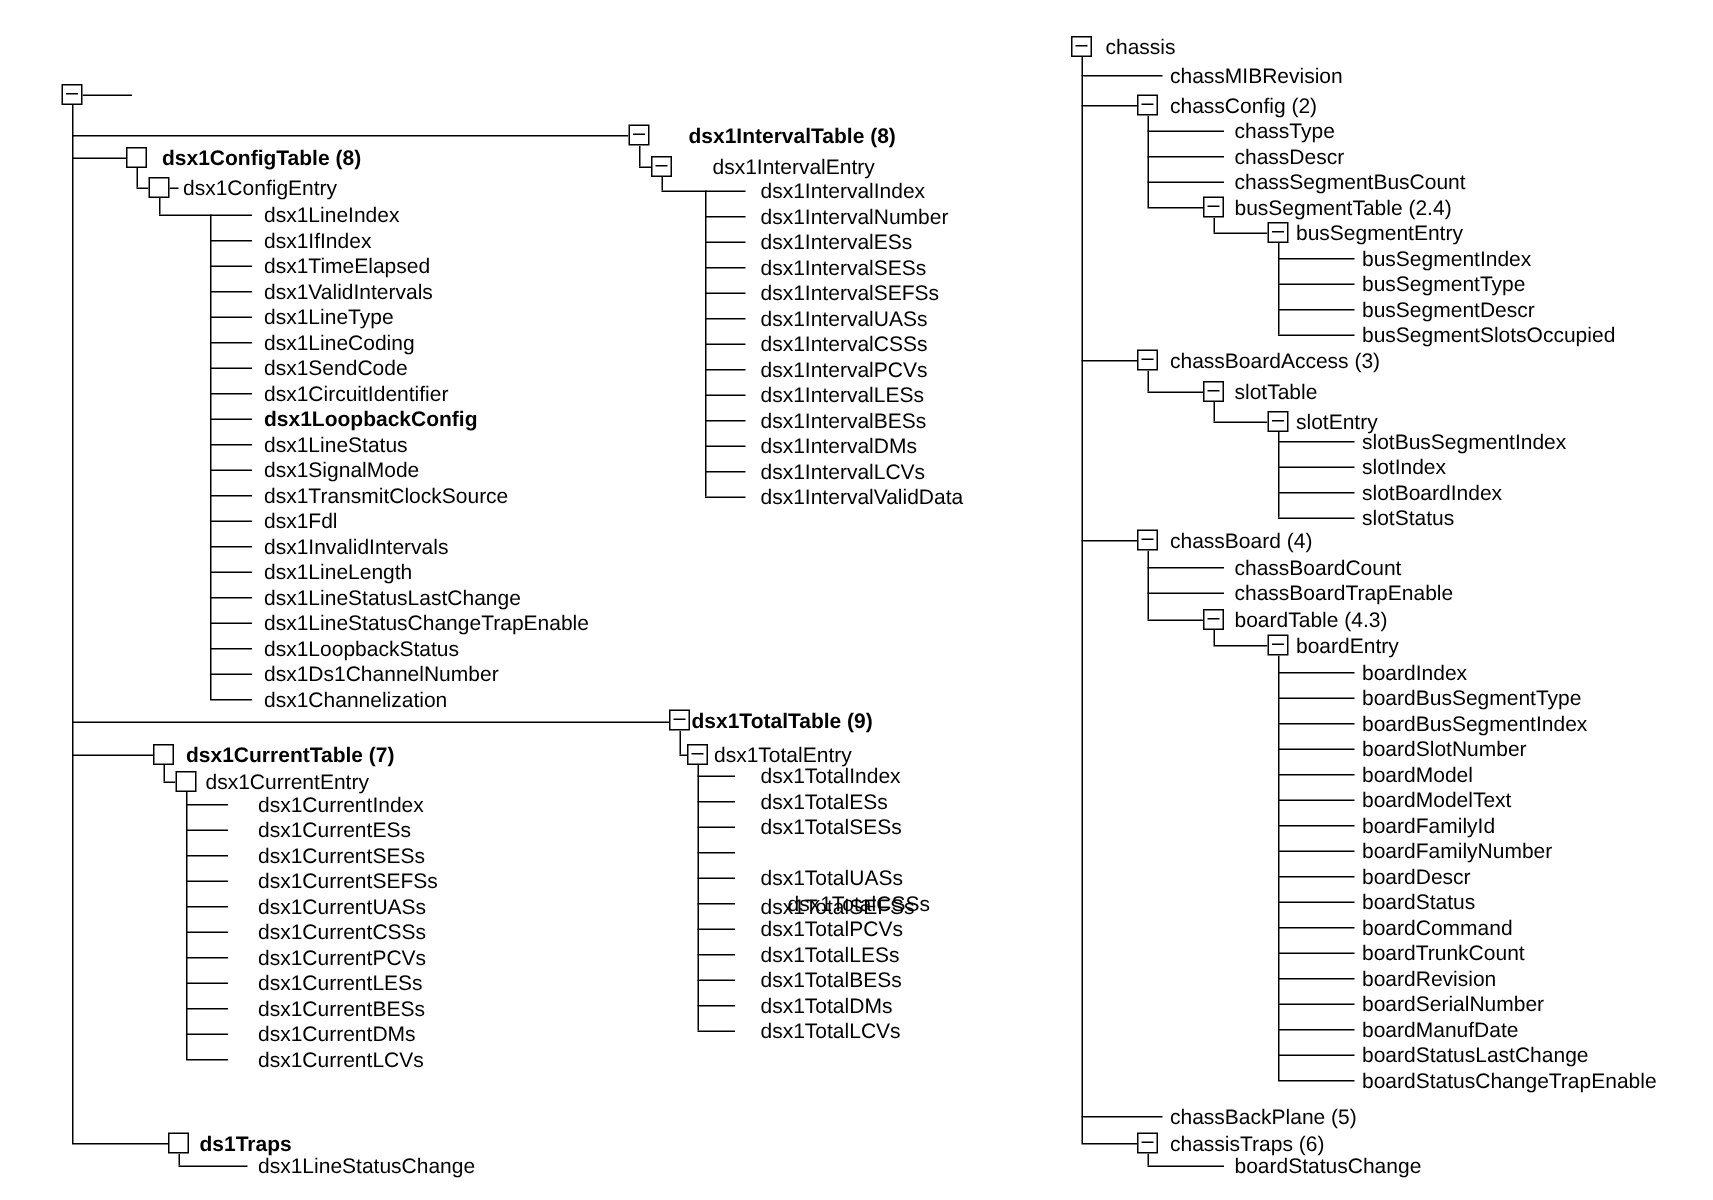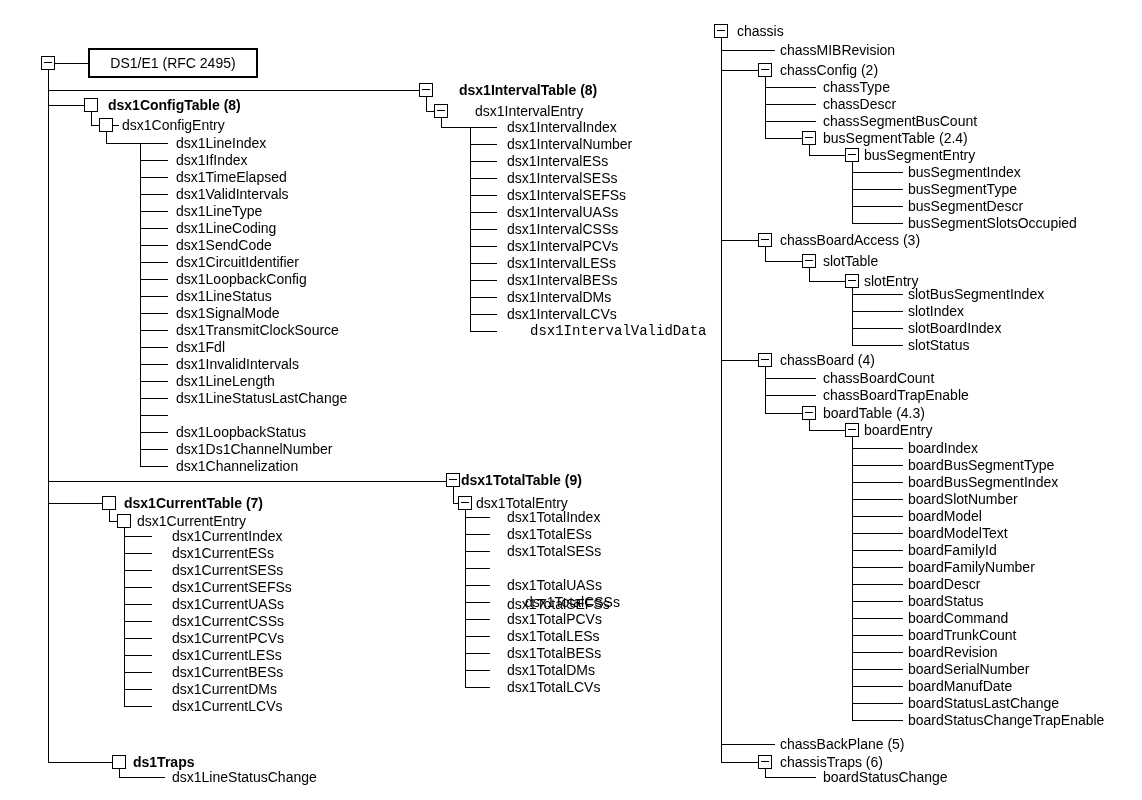--- a/index.html
+++ b/index.html
@@ -148,43 +148,41 @@
     <div class="line" style="left: 852px; top: 618px; width: 51px; height: 1px;"></div>
     <div class="line" style="left: 852px; top: 635px; width: 51px; height: 1px;"></div>
     <div class="line" style="left: 852px; top: 652px; width: 51px; height: 1px;"></div>
     <div class="line" style="left: 852px; top: 669px; width: 51px; height: 1px;"></div>
     <div class="line" style="left: 852px; top: 686px; width: 51px; height: 1px;"></div>
     <div class="line" style="left: 852px; top: 703px; width: 51px; height: 1px;"></div>
     <div class="line" style="left: 852px; top: 720px; width: 51px; height: 1px;"></div>
     <div class="expander" style="left: 41px; top: 56px;">
       <div class="minus"></div>
     </div>
-    <div class="" id="rootbox" style="left: 88px; top: 48px; width: 170px; height: 30px;">
-      <div class="lbl">DS1/E1 (RFC 2495)</div>
-    </div>
     <div class="expander" style="left: 84px; top: 98px;"></div>
     <div class="lbl bold" style="left: 108px; top: 96px;">dsx1ConfigTable (8)</div>
     <div class="expander" style="left: 99px; top: 118px;"></div>
     <div class="lbl" style="left: 122px; top: 116px;">dsx1ConfigEntry</div>
     <div class="lbl" style="left: 176px; top: 134px;">dsx1LineIndex</div>
     <div class="lbl" style="left: 176px; top: 151px;">dsx1IfIndex</div>
     <div class="lbl" style="left: 176px; top: 168px;">dsx1TimeElapsed</div>
     <div class="lbl" style="left: 176px; top: 185px;">dsx1ValidIntervals</div>
     <div class="lbl" style="left: 176px; top: 202px;">dsx1LineType</div>
     <div class="lbl" style="left: 176px; top: 219px;">dsx1LineCoding</div>
     <div class="lbl" style="left: 176px; top: 236px;">dsx1SendCode</div>
     <div class="lbl" style="left: 176px; top: 253px;">dsx1CircuitIdentifier</div>
-    <div class="lbl" style="left: 176px; top: 270px;">dsx1LoopbackConfig</div>
+    <div class="lbl" style="left: 176px; top: 270px; font-weight: bold;">dsx1LoopbackConfig</div>
     <div class="lbl" style="left: 176px; top: 287px;">dsx1LineStatus</div>
     <div class="lbl" style="left: 176px; top: 304px;">dsx1SignalMode</div>
     <div class="lbl" style="left: 176px; top: 321px;">dsx1TransmitClockSource</div>
     <div class="lbl" style="left: 176px; top: 338px;">dsx1Fdl</div>
     <div class="lbl" style="left: 176px; top: 355px;">dsx1InvalidIntervals</div>
     <div class="lbl" style="left: 176px; top: 372px;">dsx1LineLength</div>
     <div class="lbl" style="left: 176px; top: 389px;">dsx1LineStatusLastChange</div>
+    <div class="lbl" style="left: 176px; top: 406px;">dsx1LineStatusChangeTrapEnable</div>
     <div class="lbl" style="left: 176px; top: 423px;">dsx1LoopbackStatus</div>
     <div class="lbl" style="left: 176px; top: 440px;">dsx1Ds1ChannelNumber</div>
     <div class="lbl" style="left: 176px; top: 457px;">dsx1Channelization</div>
     <div class="expander" style="left: 102px; top: 496px;"></div>
     <div class="lbl bold" style="left: 124px; top: 494px;">dsx1CurrentTable (7)</div>
     <div class="expander" style="left: 117px; top: 514px;"></div>
     <div class="lbl" style="left: 137px; top: 512px;">dsx1CurrentEntry</div>
     <div class="lbl" style="left: 172px; top: 527px;">dsx1CurrentIndex</div>
     <div class="lbl" style="left: 172px; top: 544px;">dsx1CurrentESs</div>
     <div class="lbl" style="left: 172px; top: 561px;">dsx1CurrentSESs</div>
@@ -212,21 +210,21 @@
     <div class="lbl" style="left: 507px; top: 152px;">dsx1IntervalESs</div>
     <div class="lbl" style="left: 507px; top: 169px;">dsx1IntervalSESs</div>
     <div class="lbl" style="left: 507px; top: 186px;">dsx1IntervalSEFSs</div>
     <div class="lbl" style="left: 507px; top: 203px;">dsx1IntervalUASs</div>
     <div class="lbl" style="left: 507px; top: 220px;">dsx1IntervalCSSs</div>
     <div class="lbl" style="left: 507px; top: 237px;">dsx1IntervalPCVs</div>
     <div class="lbl" style="left: 507px; top: 254px;">dsx1IntervalLESs</div>
     <div class="lbl" style="left: 507px; top: 271px;">dsx1IntervalBESs</div>
     <div class="lbl" style="left: 507px; top: 288px;">dsx1IntervalDMs</div>
     <div class="lbl" style="left: 507px; top: 305px;">dsx1IntervalLCVs</div>
-    <div class="lbl" style="left: 530px; top: 322px; font-family: Liberation Mono, monospace;">dsx1IntervalValidData</div>
+    <div class="lbl" style="left: 507px; top: 322px;">dsx1IntervalValidData</div>
     <div class="expander" style="left: 446px; top: 473px;">
       <div class="minus"></div>
     </div>
     <div class="lbl bold" style="left: 461px; top: 471px;">dsx1TotalTable (9)</div>
     <div class="expander" style="left: 458px; top: 496px;">
       <div class="minus"></div>
     </div>
     <div class="lbl" style="left: 476px; top: 494px;">dsx1TotalEntry</div>
     <div class="lbl" style="left: 507px; top: 508px;">dsx1TotalIndex</div>
     <div class="lbl" style="left: 507px; top: 525px;">dsx1TotalESs</div>

